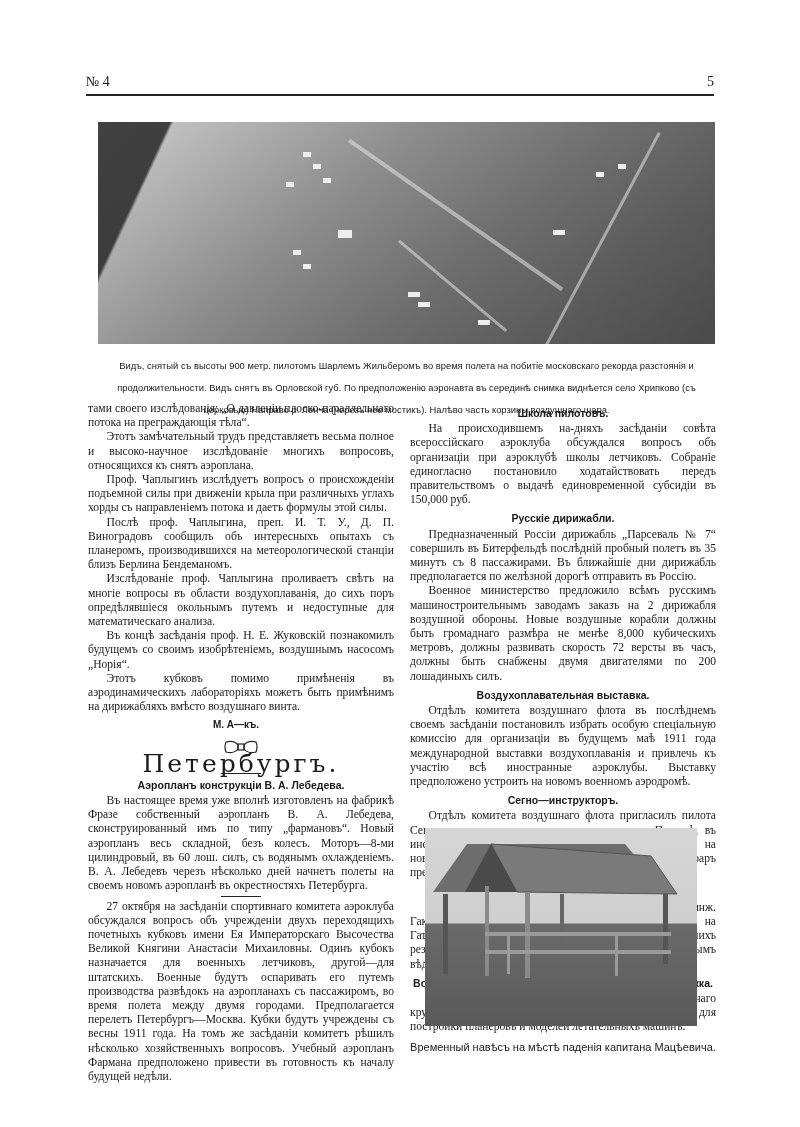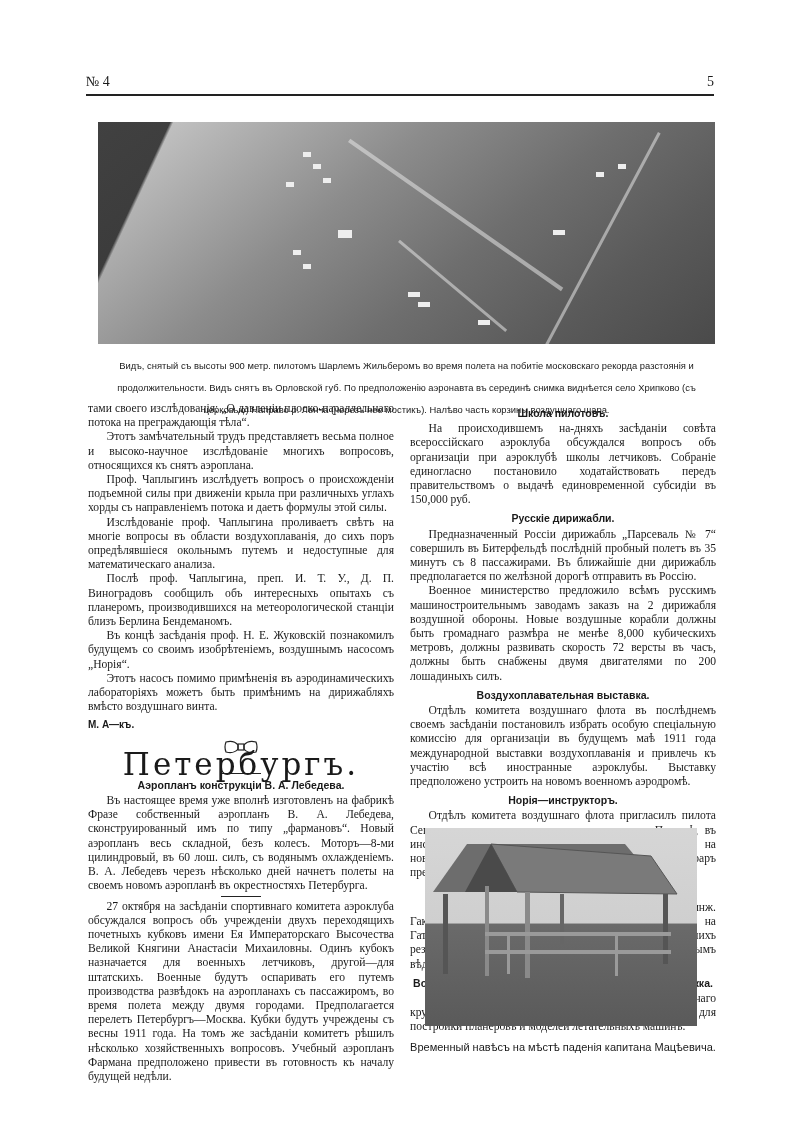--- a/index.html
+++ b/index.html
@@ -13,23 +13,23 @@
       linear-gradient(140deg, #cfcfcf 0%, #a8a8a8 22%, #8c8c8c 38%, #6e6e6e 60%, #5a5a5a 80%, #4a4a4a 100%); }
   .photo-top .road { position:absolute; background:rgba(230,230,230,0.55); }
   .photo-top .bldg { position:absolute; background:#eee; width:8px; height:5px; }
   .caption-top { position:absolute; left:100px; top:355px; width:613px; font-family:"Liberation Sans", sans-serif; font-size:9.4px; line-height:22px; text-align:center; }
   .col { position:absolute; font-size:11.6px; line-height:14.2px; text-align:justify; }
   .col-left { left:88px; top:402px; width:306px; }
   .col-right { left:410px; top:402px; width:306px; }
   .col p { margin:0; text-indent:1.6em; }
   .col p.noindent { text-indent:0; }
   .sec-title { font-family:"Liberation Sans", sans-serif; font-weight:bold; font-size:10.5px; text-align:center; margin:4px 0 2px; }
-  .sign { text-align:left; font-family:"Liberation Sans", sans-serif; font-weight:bold; font-size:10px; margin:4px 10px 0 0; }
+  .sign { text-align:center; font-family:"Liberation Sans", sans-serif; font-weight:bold; font-size:10px; margin:4px 10px 0 0; }
   .ornament { width:34px; height:16px; margin:6px auto 2px; }
-  .city { font-family:"DejaVu Serif", serif; font-size:31px; letter-spacing:3px; text-align:center; margin:2px 0 2px; }
+  .city { font-family:"DejaVu Serif", serif; font-size:25px; letter-spacing:3px; text-align:center; margin:2px 0 2px; }
   .rule { width:40px; height:0; border-top:1.5px solid #222; margin:2px auto 3px; }
   .photo-br { position:absolute; left:425px; top:828px; width:272px; height:198px; overflow:hidden;
     background: linear-gradient(180deg, #d6d6d6 0%, #cfcfcf 48%, #6a6a6a 48.5%, #5a5a5a 100%); }
   .caption-br { position:absolute; left:410px; top:1041px; width:306px; font-family:"Liberation Sans", sans-serif; font-size:11px; text-align:center; }
 </style>
 </head>
 <body>
 
 <div class="header">
   <span class="issue">№ 4</span>
@@ -55,24 +55,24 @@
     <div class="bldg" style="left:380px;top:198px;width:12px"></div>
 
 </div>
 
 <div class="caption-top">Видъ, снятый съ высоты 900 метр. пилотомъ Шарлемъ Жильберомъ во время полета на побитіе московскаго рекорда разстоянія и продолжительности. Видъ снятъ въ Орловской губ. По предположенію аэронавта въ серединѣ снимка виднѣется село Хрипково (съ церковью) Направо р. Ленча (черезъ нее мостикъ). Налѣво часть корзины воздушнаго шара.</div>
 
 <div class="col col-left">
   <p class="noindent">тами своего изслѣдованія: „О давленіи плоско-параллельнаго потока на преграждающія тѣла“.</p>
   <p>Этотъ замѣчательный трудъ представляетъ весьма полное и высоко-научное изслѣдованіе многихъ вопросовъ, относящихся къ снятъ аэроплана.</p>
   <p>Проф. Чаплыгинъ изслѣдуетъ вопросъ о происхожденіи подъемной силы при движеніи крыла при различныхъ углахъ хорды съ направленіемъ потока и даетъ формулы этой силы.</p>
+  <p>Послѣ проф. Чаплыгина, преп. И. Т. У., Д. П. Виноградовъ сообщилъ объ интересныхъ опытахъ съ планеромъ, производившихся на метеорологической станціи близъ Берлина Бендеманомъ.</p>
   <p>Изслѣдованіе проф. Чаплыгина проливаетъ свѣтъ на многіе вопросы въ области воздухоплаванія, до сихъ поръ опредѣлявшіеся окольнымъ путемъ и недоступные для математическаго анализа.</p>
-  <p>Послѣ проф. Чаплыгина, преп. И. Т. У., Д. П. Виноградовъ сообщилъ объ интересныхъ опытахъ съ планеромъ, производившихся на метеорологической станціи близъ Берлина Бендеманомъ.</p>
   <p>Въ концѣ засѣданія проф. Н. Е. Жуковскій познакомилъ будущемъ со своимъ изобрѣтеніемъ, воздушнымъ насосомъ „Норія“.</p>
-  <p>Этотъ насосъ помимо примѣненія въ аэродинамическихъ лабораторіяхъ можетъ быть примѣнимъ на дирижабляхъ вмѣсто воздушнаго винта.</p>
+  <p>Этотъ кубковъ помимо примѣненія въ аэродинамическихъ лабораторіяхъ можетъ быть примѣнимъ на дирижабляхъ вмѣсто воздушнаго винта.</p>
   <div class="sign">М. А—къ.</div>
   <svg class="ornament" viewBox="0 0 34 16" style="display:block">
     <path d="M2 3 Q10 1 14 6 L14 10 Q10 15 2 13 Q0 8 2 3Z M32 3 Q24 1 20 6 L20 10 Q24 15 32 13 Q34 8 32 3Z" fill="none" stroke="#222" stroke-width="1.2"></path>
     <rect x="14" y="5" width="6" height="6" fill="none" stroke="#222" stroke-width="1.2"></rect>
   </svg>
   <div class="city">Петербургъ.</div>
   <div class="rule"></div>
   <div class="sec-title">Аэропланъ конструкціи В. А. Лебедева.</div>
   <p>Въ настоящее время уже вполнѣ изготовленъ на фабрикѣ Фразе собственный аэропланъ В. А. Лебедева, сконструированный имъ по типу „фармановъ“. Новый аэропланъ весь складной, безъ колесъ. Моторъ—8-ми цилиндровый, въ 60 лош. силъ, съ водянымъ охлажденіемъ. В. А. Лебедевъ черезъ нѣсколько дней начнетъ полеты на своемъ новомъ аэропланѣ въ окрестностяхъ Петербурга.</p>
   <div class="rule"></div>
@@ -81,21 +81,21 @@
 </div>
 
 <div class="col col-right">
   <div class="sec-title">Школа пилотовъ.</div>
   <p>На происходившемъ на-дняхъ засѣданіи совѣта всероссійскаго аэроклуба обсуждался вопросъ объ организаціи при аэроклубѣ школы летчиковъ. Собраніе единогласно постановило ходатайствовать передъ правительствомъ о выдачѣ единовременной субсидіи въ 150,000 руб.</p>
   <div class="sec-title">Русскіе дирижабли.</div>
   <p>Предназначенный Россіи дирижабль „Парсеваль № 7“ совершилъ въ Битерфельдѣ послѣдній пробный полетъ въ 35 минутъ съ 8 пассажирами. Въ ближайшіе дни дирижабль предполагается по желѣзной дорогѣ отправить въ Россію.</p>
   <p>Военное министерство предложило всѣмъ русскимъ машиностроительнымъ заводамъ заказъ на 2 дирижабля воздушной обороны. Новые воздушные корабли должны быть громаднаго размѣра не менѣе 8,000 кубическихъ метровъ, должны развивать скорость 72 версты въ часъ, должны быть снабжены двумя двигателями по 200 лошадиныхъ силъ.</p>
   <div class="sec-title">Воздухоплавательная выставка.</div>
   <p>Отдѣлъ комитета воздушнаго флота въ послѣднемъ своемъ засѣданіи постановилъ избрать особую спеціальную комиссію для организаціи въ будущемъ маѣ 1911 года международной выставки воздухоплаванія и привлечь къ участію всѣ иностранные аэроклубы. Выставку предположено устроить на новомъ военномъ аэродромѣ.</p>
-  <div class="sec-title">Норія—инструкторъ.</div>
+  <div class="sec-title">Сегно—инструкторъ.</div>
   <p>Отдѣлъ комитета воздушнаго флота пригласилъ пилота Сегно, находящагося въ настоящее время въ Польшѣ, въ инструкторы офицеровъ воздухоплавательнаго парка на новомъ военномъ аэродромѣ. Сегно согласился. Гонораръ предложенъ авіатору 15,000 руб. въ годъ.</p>
   <div class="sec-title">Пріемка аэроплана Гаккеля.</div>
   <p>Въ присутствіи представителей военнаго вѣдомства инж. Гаккель произвелъ окончательное испытаніе аппарата на Гатчинскомъ военномъ полѣ, и, въ виду хорошихъ результатовъ, его аэропланъ пріобрѣтенъ военнымъ вѣдомствомъ.</p>
   <div class="sec-title">Воздухоплавательная мастерская студенческаго кружка.</div>
   <p>Студенты университетскаго воздухоплавательнаго кружка рѣшили основать собственную мастерскую для постройки планеровъ и моделей летательныхъ машинъ.</p>
 </div>
 
 <div class="photo-br">
   <svg width="272" height="198" viewBox="0 0 272 198">
     <polygon points="42,16 66,16 200,16 240,64 40,64 8,64" fill="#6d6d6d"></polygon>

